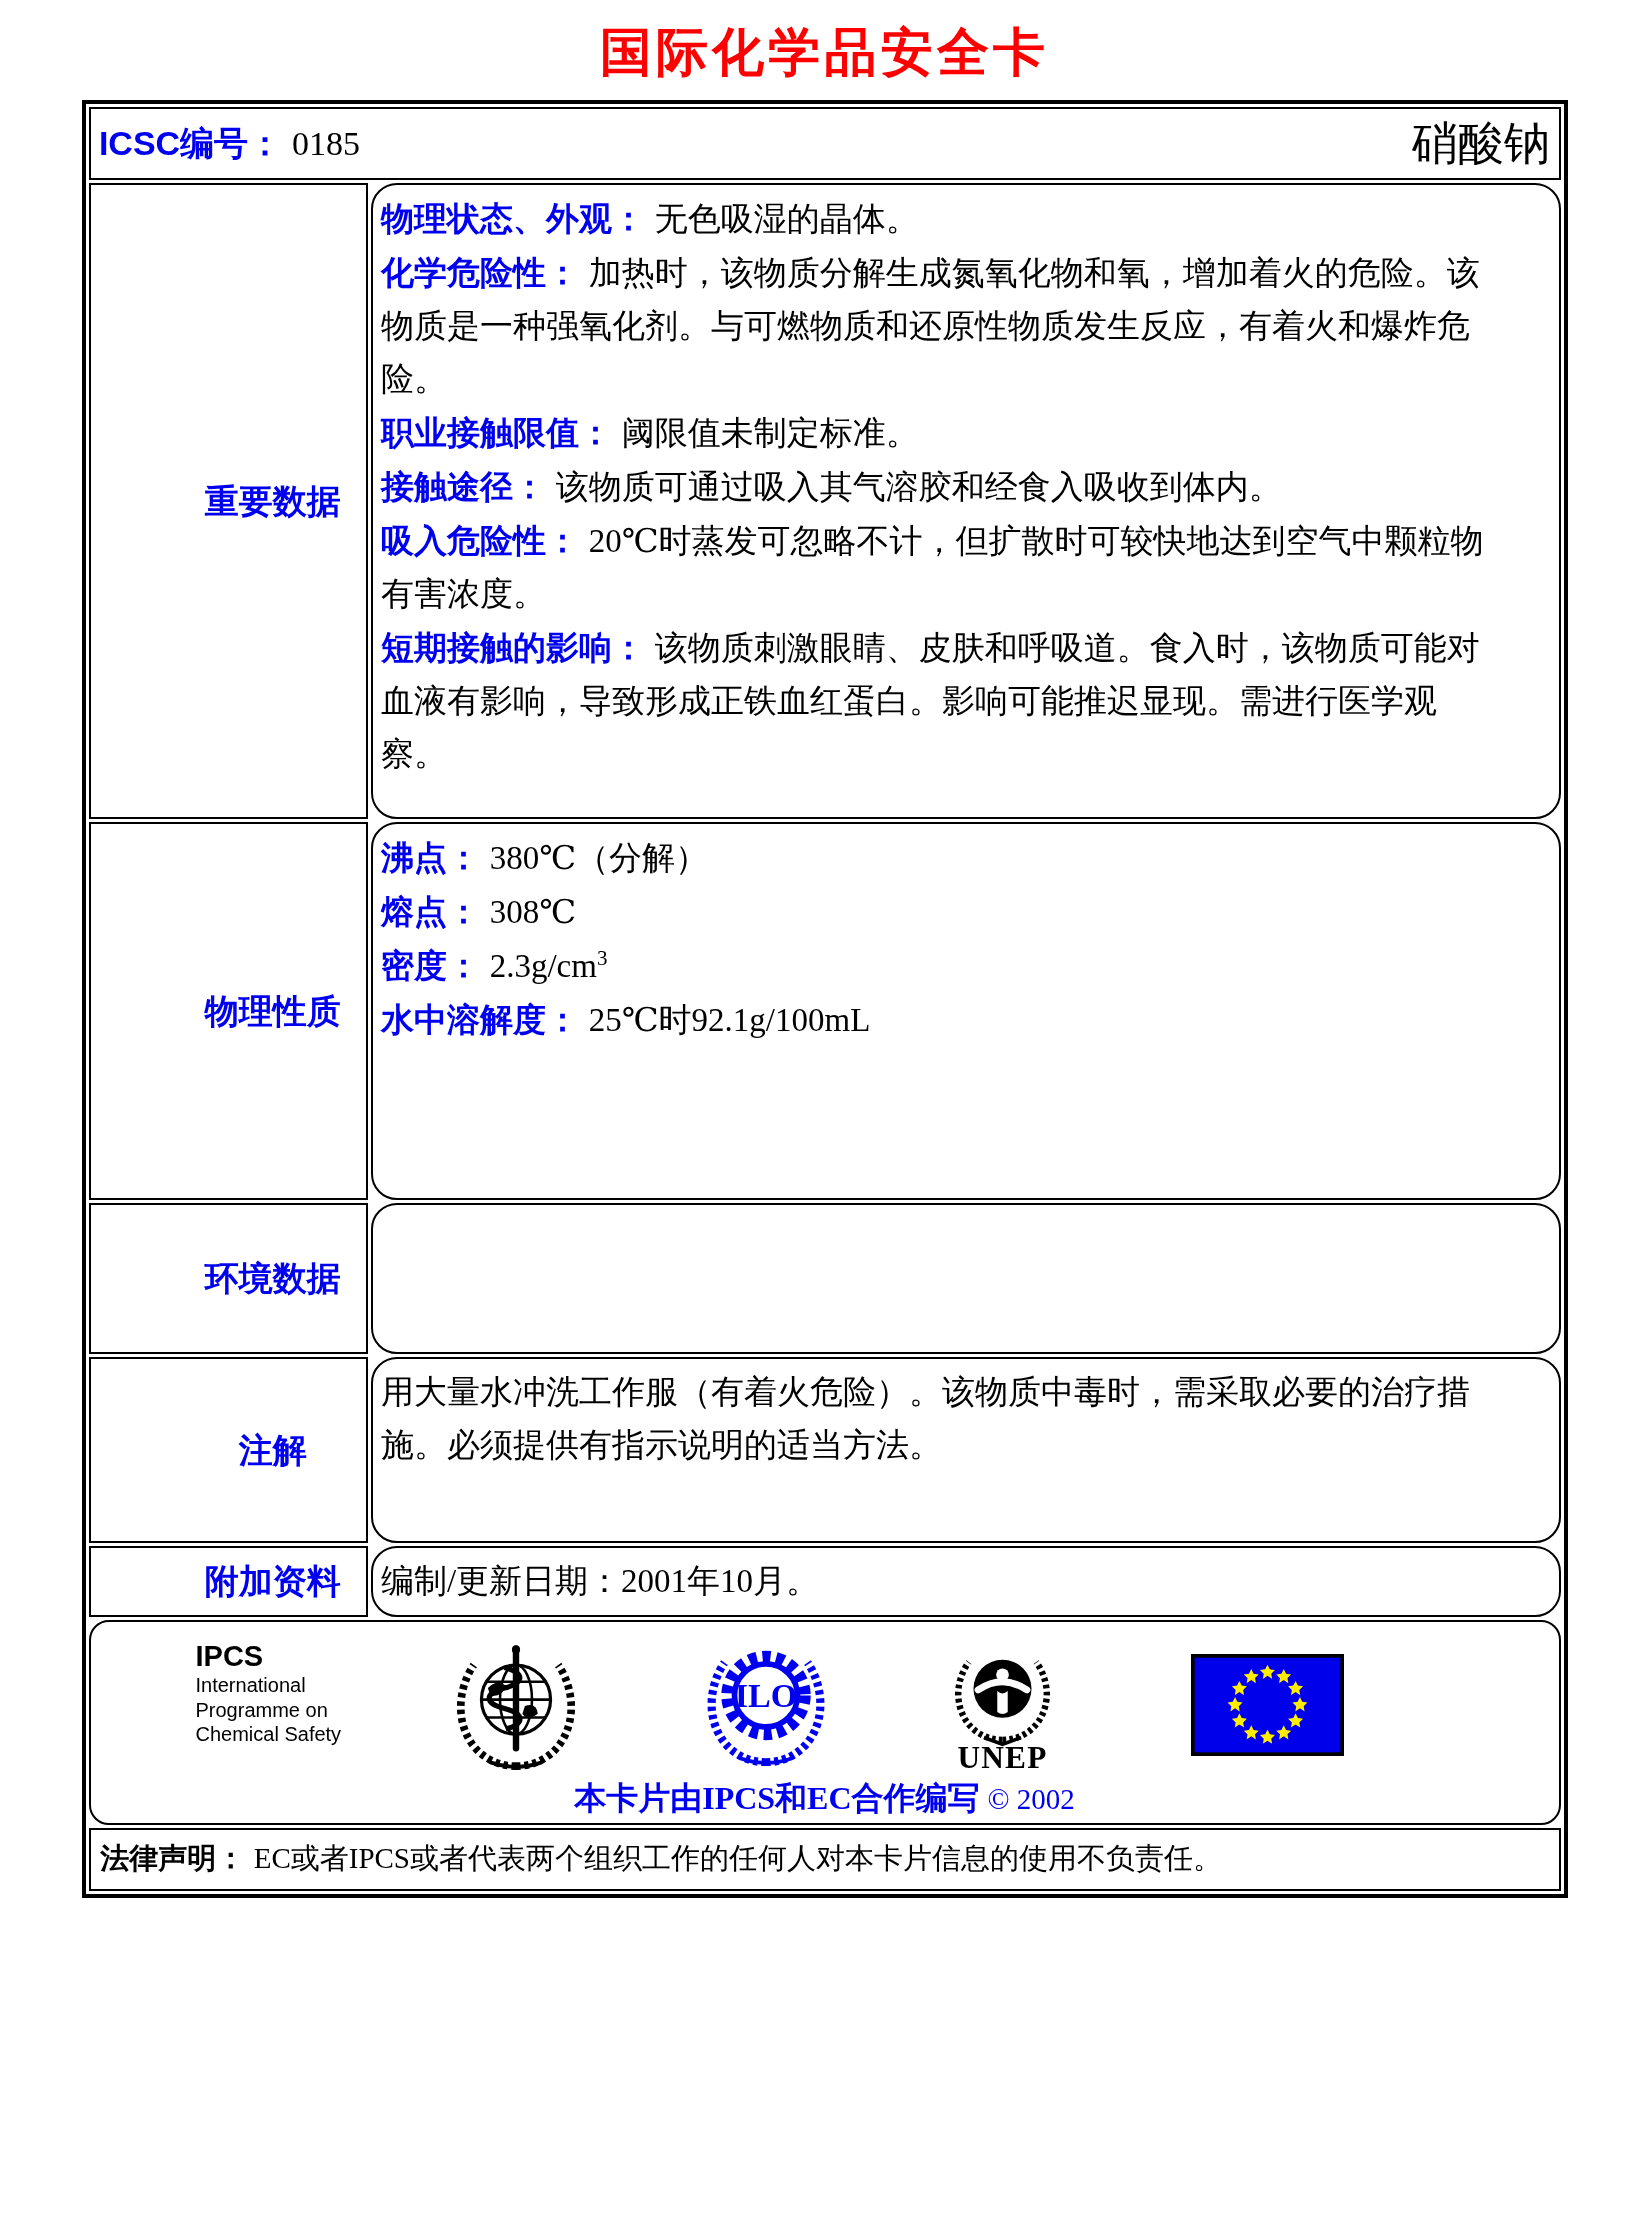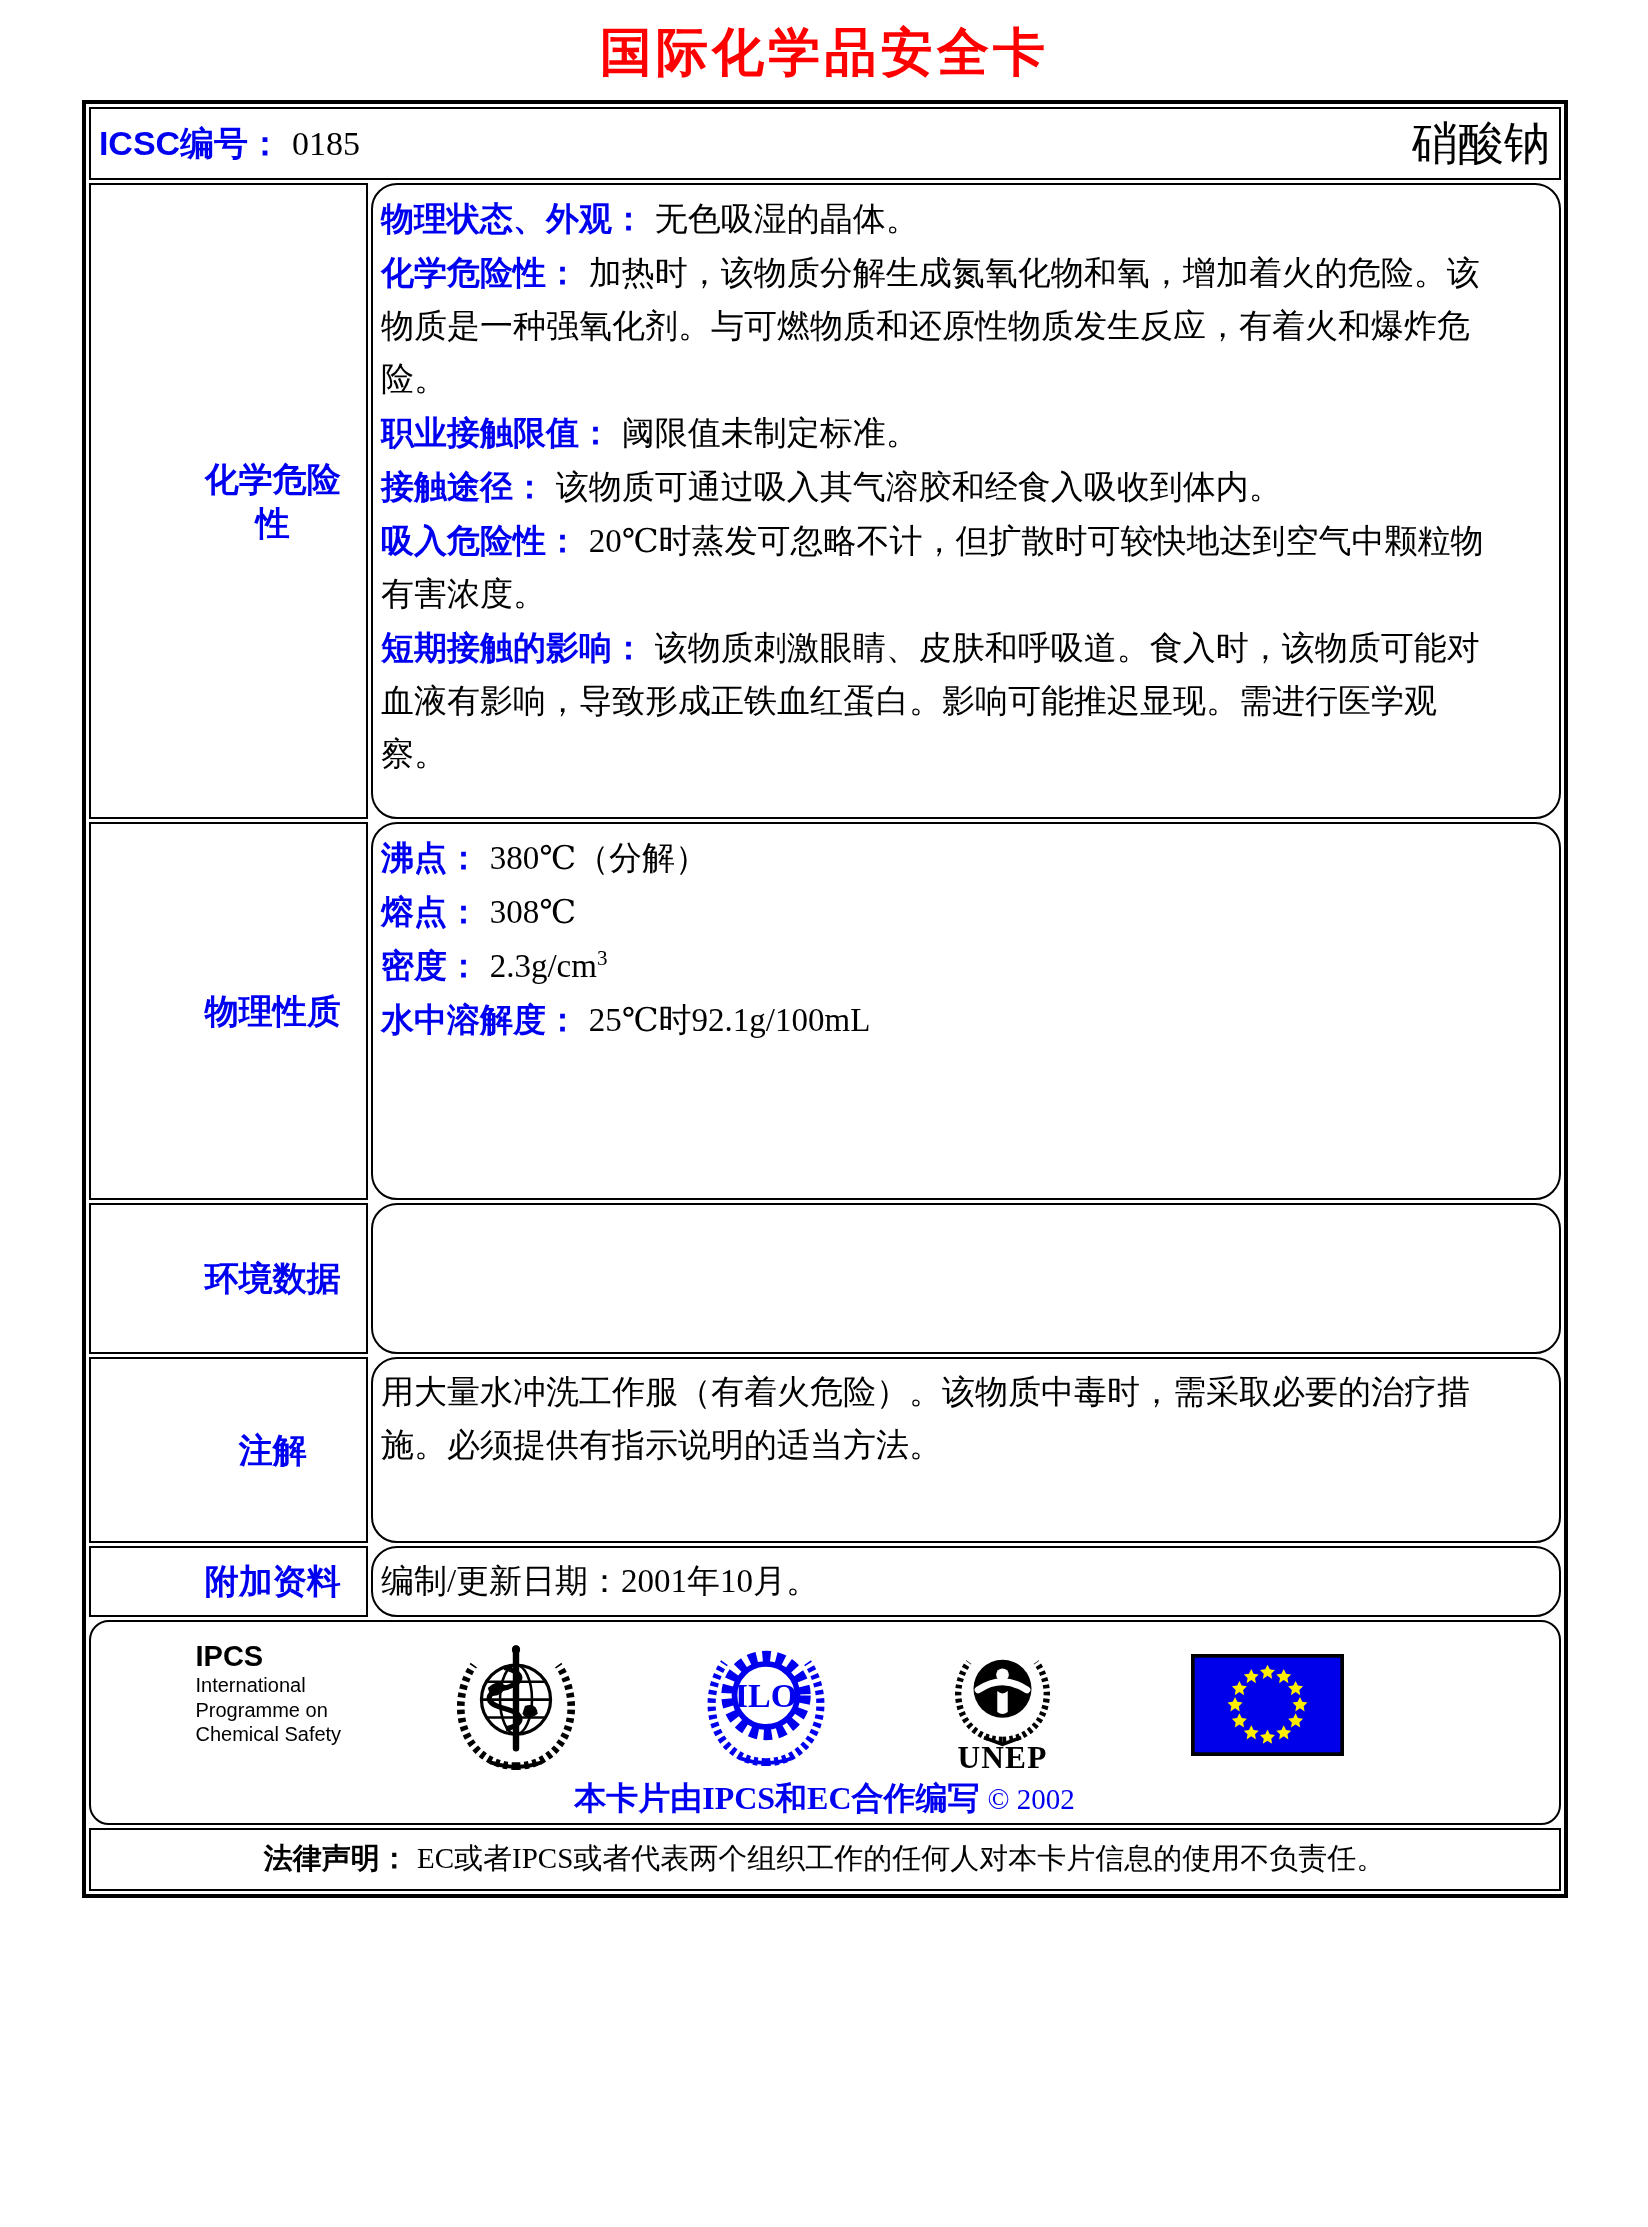--- a/index.html
+++ b/index.html
@@ -90,21 +90,21 @@
   .caption {
     text-align: center;
     color: var(--accent-blue, #00f);
     font-size: 32px;
     font-weight: bold;
     margin-top: 5.6px;
     line-height: 1.1;
   }
   .caption .copyright { font-weight: normal; font-size: 29px; }
 
-  .legal-cell { vertical-align: middle; font-size: 29px; padding: 5.6px 9.8px; text-align: center; }
+  .legal-cell { vertical-align: middle; font-size: 29px; padding: 5.6px 9.8px; }
   .legal-label {
     font-family: "Liberation Sans", "DejaVu Sans", sans-serif;
     font-weight: bold;
     margin-right: 8.4px;
   }
 </style>
 </head>
 <body>
 
 <div class="page-title">国际化学品安全卡</div>
@@ -121,21 +121,21 @@
       <div class="hdr-flex">
         <div class="hdr-left">
           <span class="blue-label">ICSC编号：</span><span>0185</span>
         </div>
         <div class="chem-name">硝酸钠</div>
       </div>
     </td>
   </tr>
 
   <tr>
-    <td class="label-cell h-important">化学危险性</td>
+    <td class="label-cell h-important">重要数据</td>
     <td class="content-cell h-important">
       <p><span class="blue-label">物理状态、外观：</span><span>无色吸湿的晶体。</span></p>
       <p><span class="blue-label">化学危险性：</span><span>加热时，该物质分解生成氮氧化物和氧，增加着火的危险。该物质是一种强氧化剂。与可燃物质和还原性物质发生反应，有着火和爆炸危险。</span></p>
       <p><span class="blue-label">职业接触限值：</span><span>阈限值未制定标准。</span></p>
       <p><span class="blue-label">接触途径：</span><span>该物质可通过吸入其气溶胶和经食入吸收到体内。</span></p>
       <p><span class="blue-label">吸入危险性：</span><span>20℃时蒸发可忽略不计，但扩散时可较快地达到空气中颗粒物有害浓度。</span></p>
       <p><span class="blue-label">短期接触的影响：</span><span>该物质刺激眼睛、皮肤和呼吸道。食入时，该物质可能对血液有影响，导致形成正铁血红蛋白。影响可能推迟显现。需进行医学观察。</span></p>
     </td>
   </tr>
 

